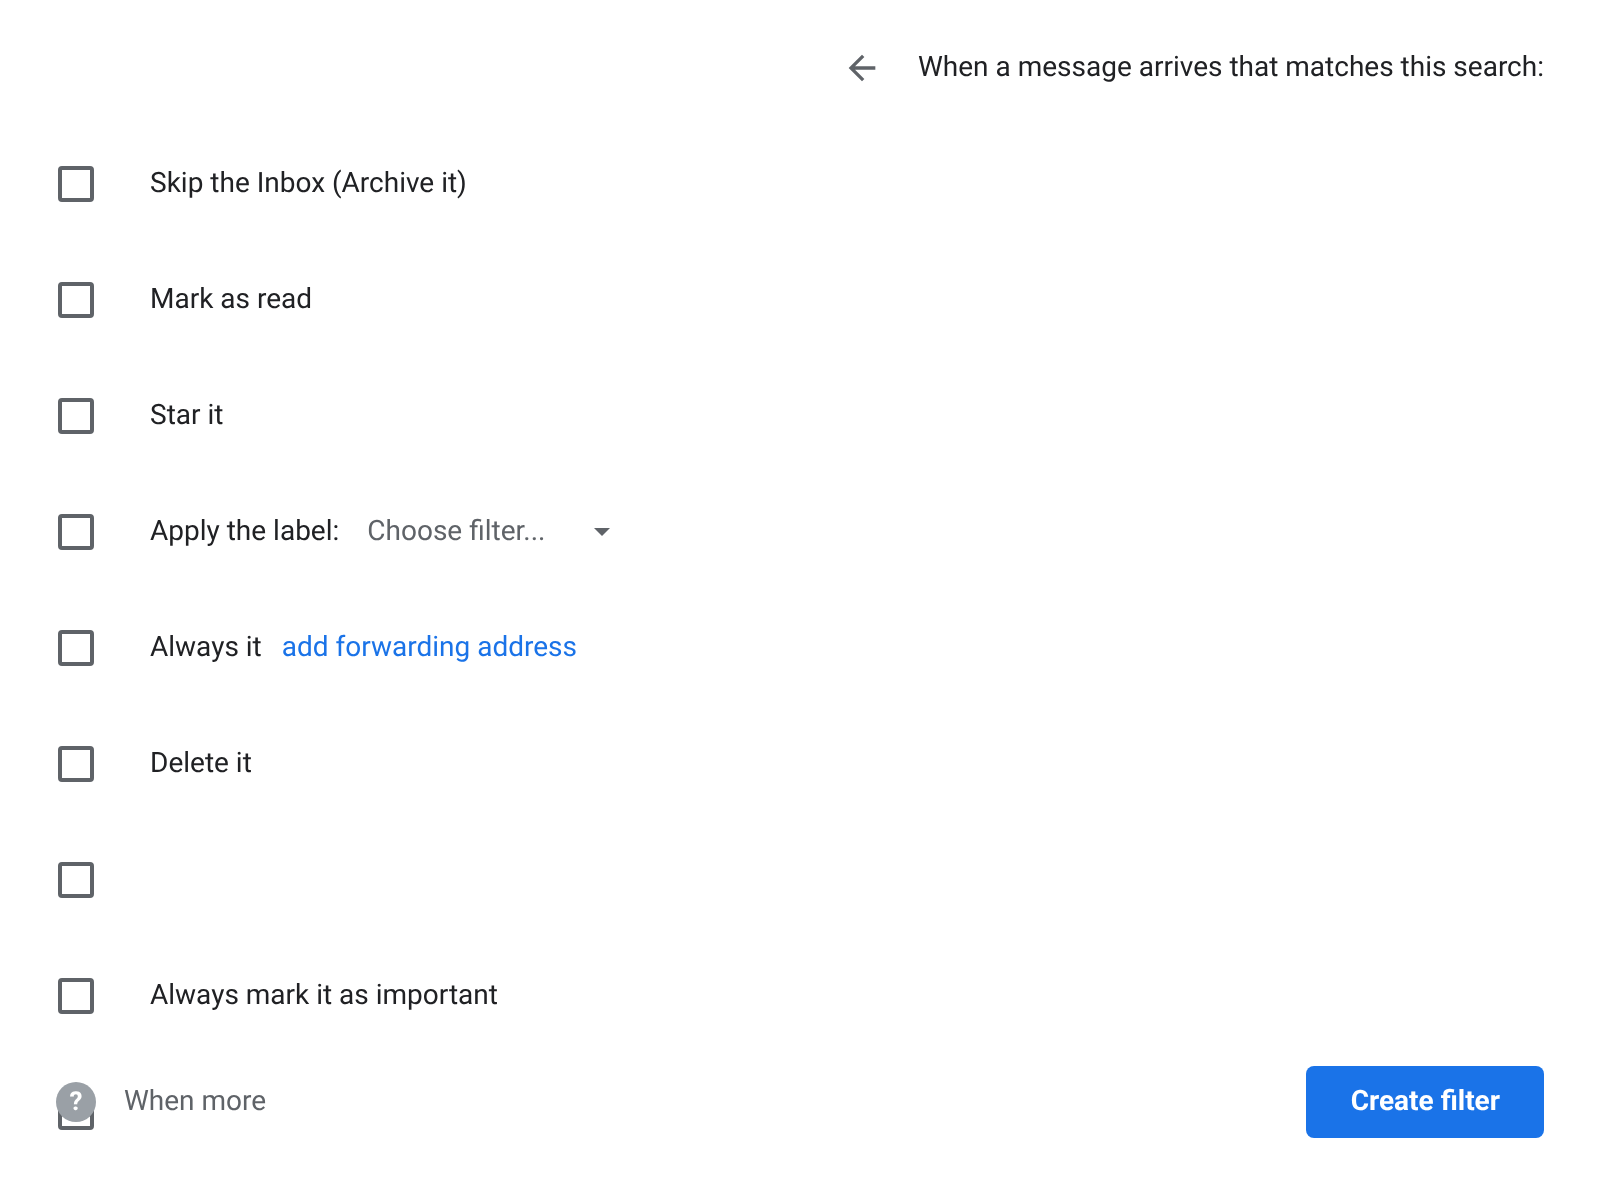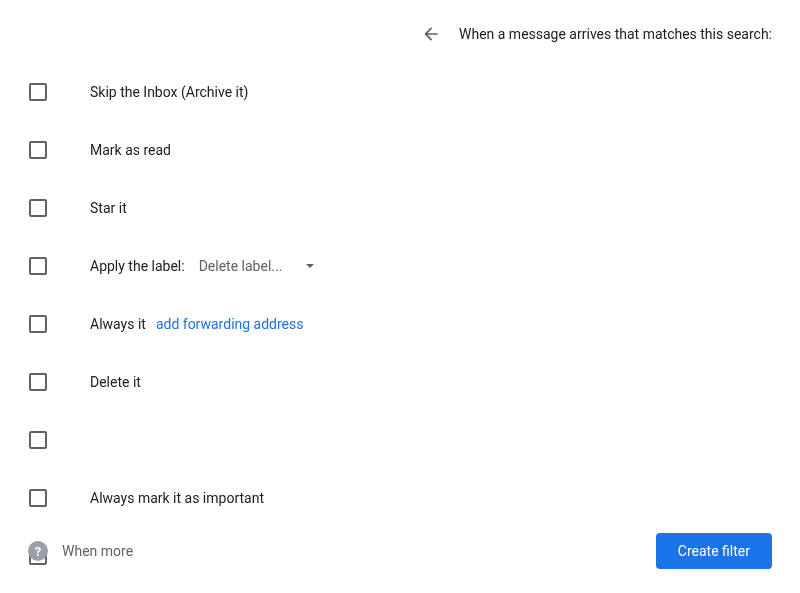--- a/index.html
+++ b/index.html
@@ -44,21 +44,21 @@
     }
     .options {
       display: flex;
       flex-direction: column;
       gap: 22px;
       margin-left: 0px;
     }
     .option-row {
       display: flex;
       align-items: center;
-      gap: 34px;
+      gap: 19px;
     }
     .checkbox-wrap {
       width: 36px;
       height: 36px;
       display: flex;
       align-items: center;
       justify-content: center;
       border-radius: 50%;
       margin-left: -8px;
       position: relative;
@@ -129,21 +129,21 @@
       font-size: 13px;
       font-weight: bold;
     }
     .create-btn {
       background: #1a73e8;
       color: #fff;
       border: none;
       border-radius: 4px;
       padding: 10px 22px;
       font-size: 14px;
-      font-weight: 400;
+      font-weight: 700;
       cursor: pointer;
       font-family: inherit;
     }
   </style>
 </head>
 <body>
 
 <div class="header">
   <div class="back-icon">
     <svg viewBox="0 0 24 24" fill="currentColor">
@@ -176,21 +176,21 @@
     <span class="option-label">Star it</span>
   </div>
 
   <div class="option-row">
     <div class="checkbox-wrap">
         <div class="checkbox"></div>
       </div>
     <span class="option-label">
       <span>Apply the label:</span>
       <span class="dropdown">
-        <span>Delete label...</span>
+        <span>Choose filter...</span>
         <span class="dropdown-arrow"></span>
       </span>
     </span>
   </div>
 
   <div class="option-row">
     <div class="checkbox-wrap">
         <div class="checkbox"></div>
       </div>
     <span class="option-label">

